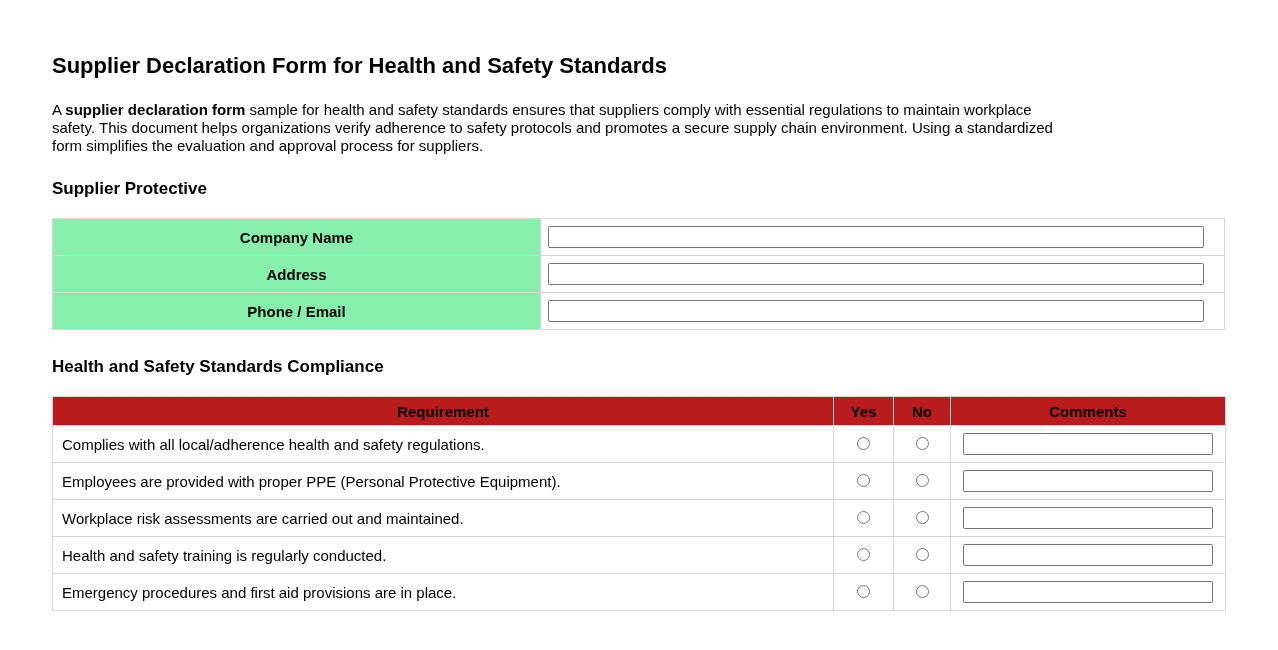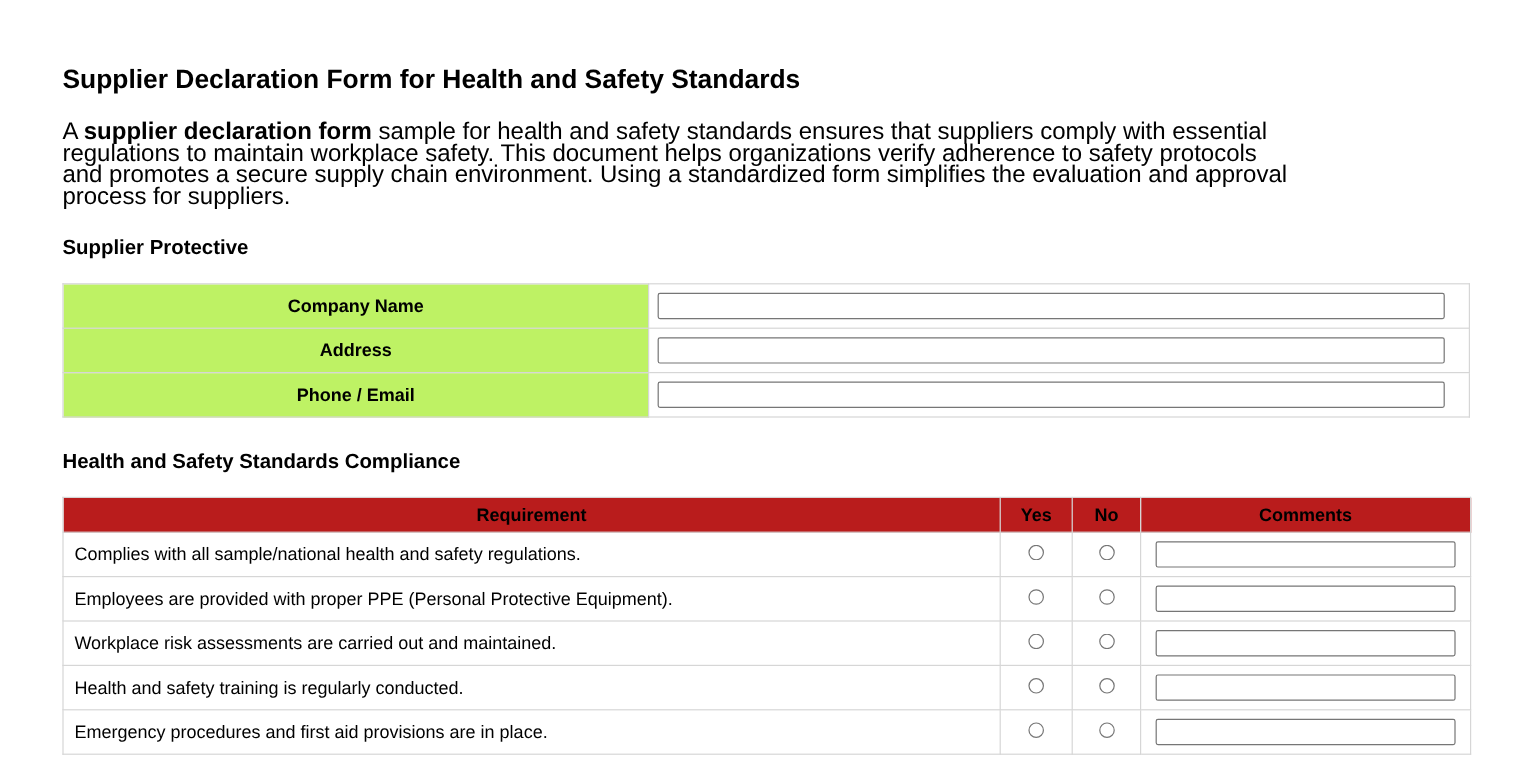--- a/index.html
+++ b/index.html
@@ -17,21 +17,21 @@
     padding: 53px 53px 0 52px;
     width: 1128px;
   }
   h1.title {
     font-size: 22px;
     line-height: 26px;
     font-weight: bold;
     margin: 0 0 22px 0;
   }
   p.intro {
-    font-size: 20px;
+    font-size: 15px;
     line-height: 18px;
     margin: 0 0 24px 0;
   }
   h2.section-heading {
     font-size: 17px;
     line-height: 20px;
     font-weight: bold;
     margin: 0 0 19px 0;
   }
   table.form-table {
@@ -41,21 +41,21 @@
   }
   table.form-table td, table.form-table th {
     border: 1px solid #d6d6d6;
     padding: 0;
   }
   
   .supplier-table { margin-bottom: 27px; }
   .supplier-table .label-cell {
     width: 488px;
     height: 37px;
-    background: #bef264;
+    background: #86efac;
     font-size: 15px;
     font-weight: bold;
     text-align: center;
     vertical-align: middle;
   }
   .supplier-table .input-cell {
     height: 37px;
     background: #ffffff;
     padding: 0 20px 0 7px;
     vertical-align: middle;
@@ -150,21 +150,21 @@
     <thead>
       <tr>
         <th class="req-col">Requirement</th>
         <th class="yes-col">Yes</th>
         <th class="no-col">No</th>
         <th class="comments-col">Comments</th>
       </tr>
     </thead>
     <tbody>
       <tr>
-        <td class="req-cell">Complies with all sample/national health and safety regulations.</td>
+        <td class="req-cell">Complies with all local/adherence health and safety regulations.</td>
         <td class="radio-cell"><input type="radio" name="row0" class="radio" style=""></td>
         <td class="radio-cell"><input type="radio" name="row0" class="radio" style=""></td>
         <td class="comment-cell"><input type="text" class="comment-input" value="" style=""></td>
       </tr>
       <tr>
         <td class="req-cell">Employees are provided with proper PPE (Personal Protective Equipment).</td>
         <td class="radio-cell"><input type="radio" name="row1" class="radio" style=""></td>
         <td class="radio-cell"><input type="radio" name="row1" class="radio" style=""></td>
         <td class="comment-cell"><input type="text" class="comment-input" value="" style=""></td>
       </tr>

